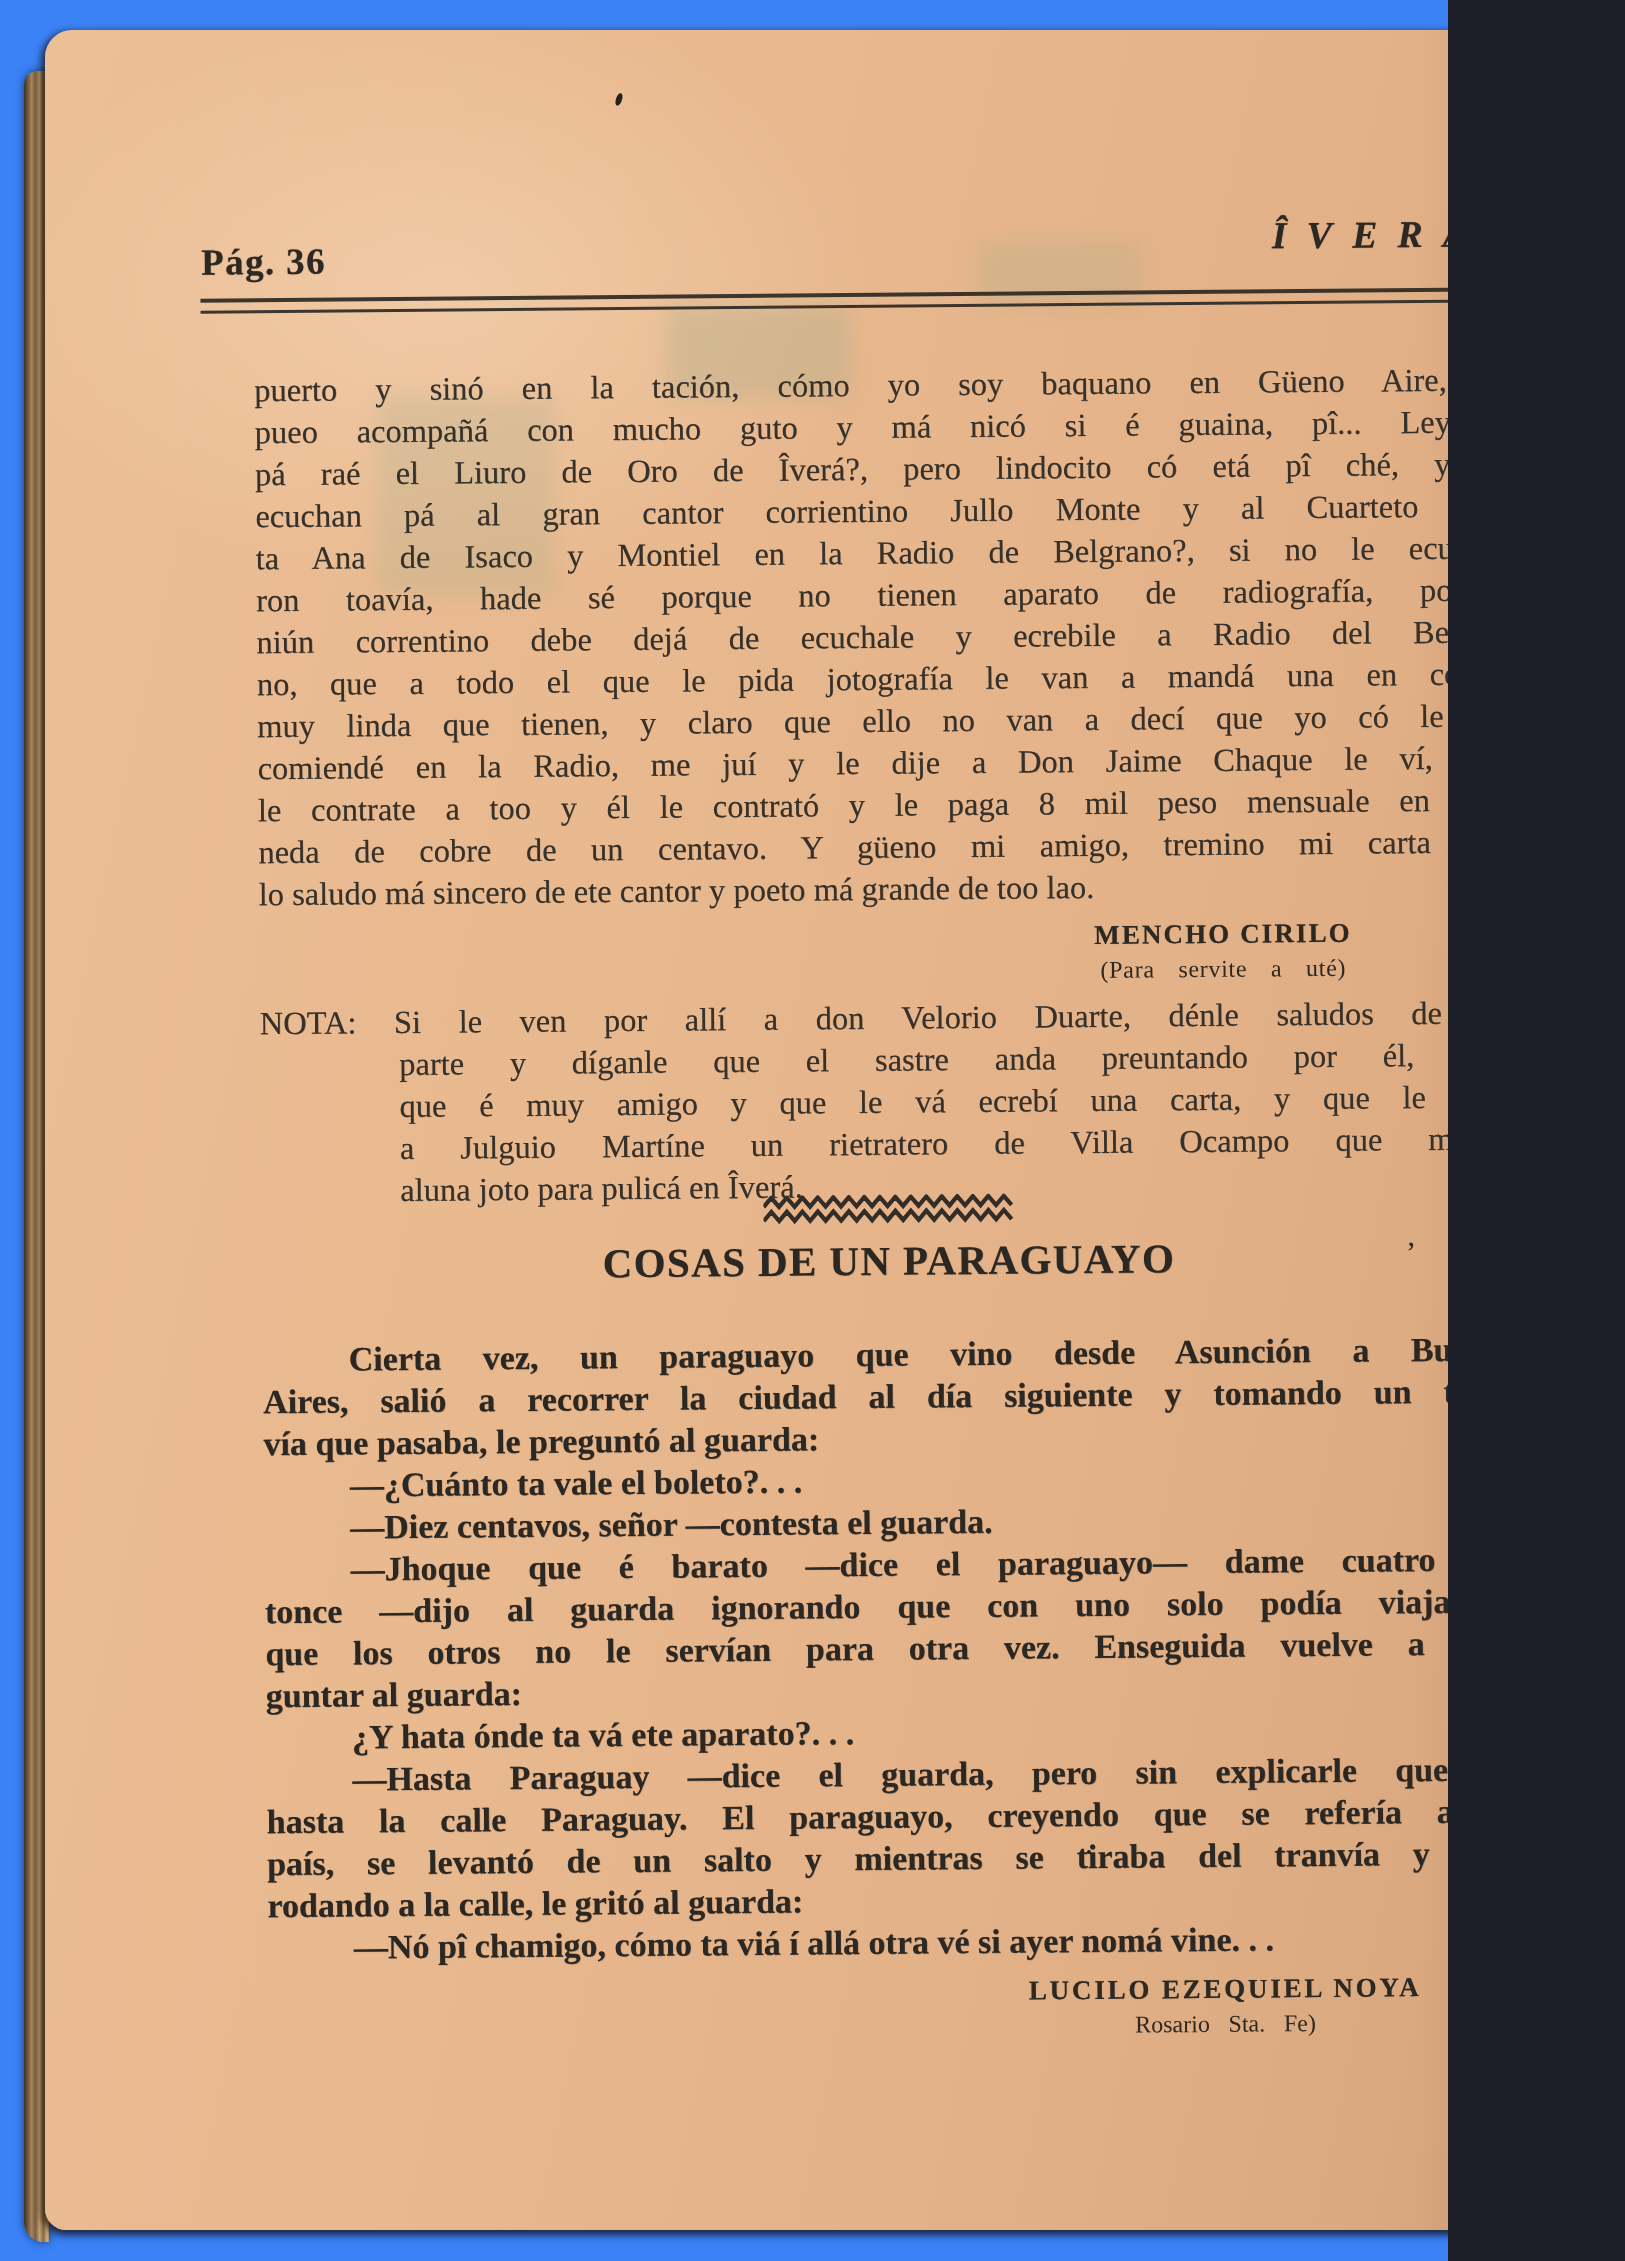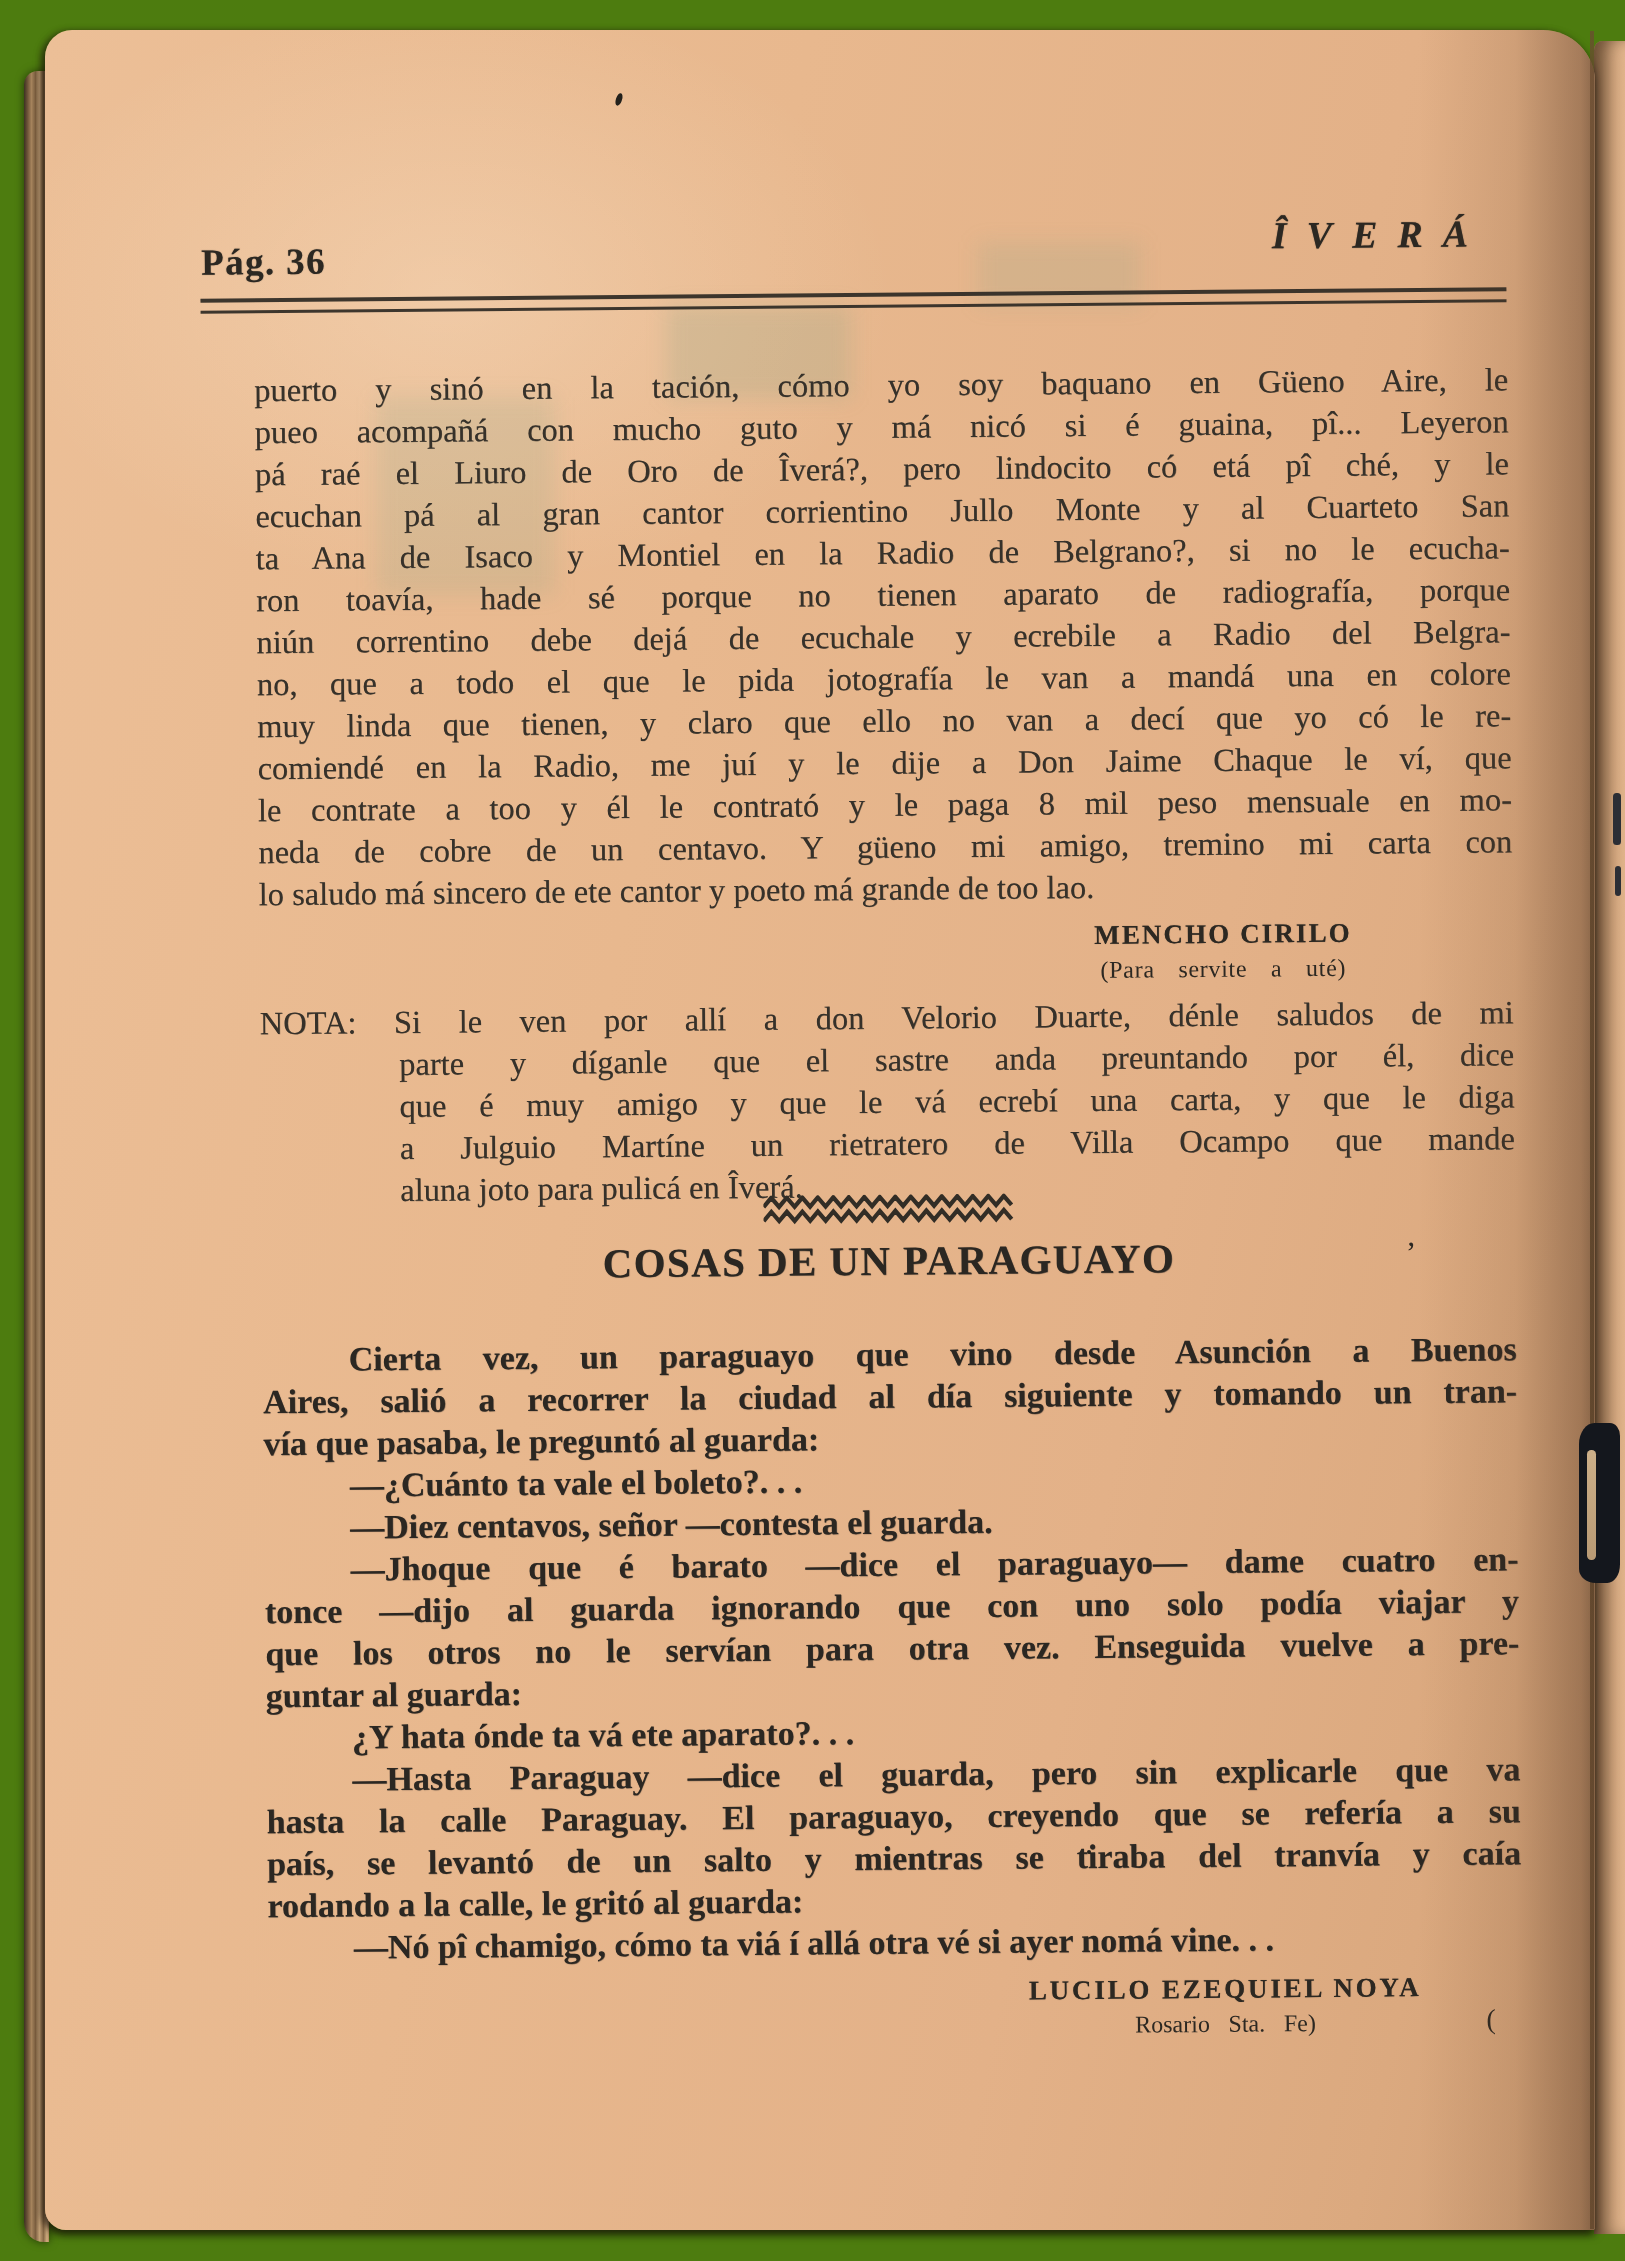--- a/index.html
+++ b/index.html
@@ -1,16 +1,16 @@
 <!DOCTYPE html>
 <html style="font-size:11.3px"><head>
 <meta charset="utf-8">
 <style>
   html,body{margin:0;padding:0;background:#1c1f27;}
-  #canvas{position:relative;width:1625px;height:2261px;background:#4d7c0f;overflow:hidden;
+  #canvas{position:relative;width:1448px;height:2261px;background:#3b82f6;overflow:hidden;
           font-family:"Liberation Serif","DejaVu Serif",serif;}
   
   #edge-stack{position:absolute;left:24px;top:71px;width:25.4px;height:2171px;z-index:1;
     border-radius:14px 0 0 20px;
     background:linear-gradient(90deg,#3d3022 0%,#6d5338 14%,#a5835c 30%,#7c5f40 46%,#c2a076 62%,#8a6b48 78%,#d2ae80 92%,#b08a5e 100%);
     box-shadow:0 0 8.5px rgba(0,0,0,.55);}
   
   #next-page{position:absolute;left:1594px;top:41px;width:31px;height:2193px;z-index:2;
     background:linear-gradient(90deg,#c59b72 0%,#d9ac83 55%,#e2b58c 100%);
     box-shadow:inset 18.4px 0 17px -5.7px rgba(62,40,22,.65);

